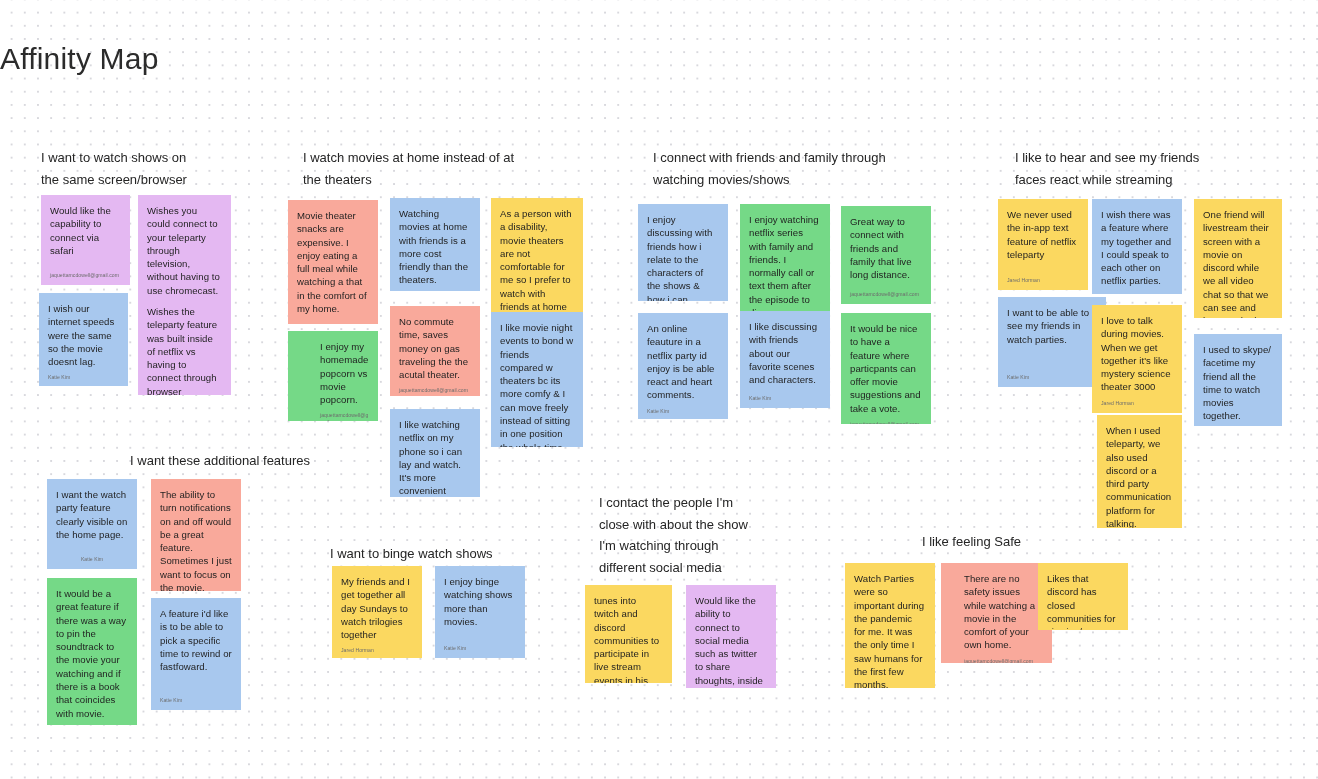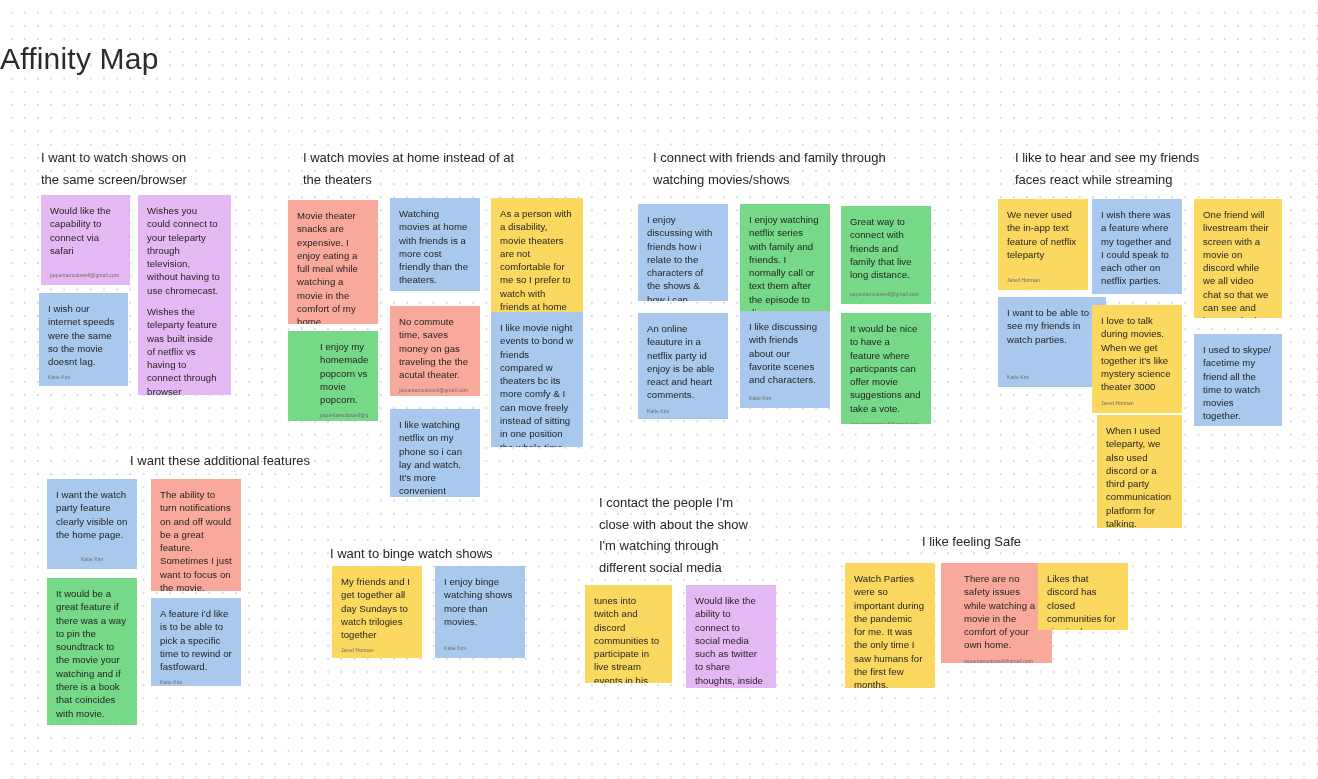--- a/index.html
+++ b/index.html
@@ -102,21 +102,21 @@
 
   <div class="note c-blue" style="left:39px; top:293px; width:89px; height:93px;">
     <div class="body">I wish our internet speeds were the same so the movie doesnt lag.</div>
     <div class="author">Katie Kim</div>
   </div>
 
   <div class="group-title" style="left:303px; top:147px; width:285px;">I watch movies at home instead of at
 the theaters</div>
 
   <div class="note c-pink" style="left:288px; top:200px; width:90px; height:124px;">
-    <div class="body">Movie theater snacks are expensive. I enjoy eating a full meal while watching a movie in the comfort of my home.</div>
+    <div class="body">Movie theater snacks are expensive. I enjoy eating a full meal while watching a that in the comfort of my home.</div>
 
   </div>
 
   <div class="note c-green" style="left:288px; top:331px; width:90px; height:90px;padding-left:32px;">
     <div class="body">I enjoy my homemade popcorn  vs movie popcorn.</div>
     <div class="author">jaquettamcdowell@gmail.com</div>
   </div>
 
   <div class="note c-blue" style="left:390px; top:198px; width:90px; height:93px;">
     <div class="body">Watching movies at home with friends is a more cost friendly than the theaters.</div>
@@ -224,21 +224,21 @@
   <div class="note c-green" style="left:47px; top:578px; width:90px; height:147px;">
     <div class="body">It would be a great feature if there was a way to pin the soundtrack to the movie your watching and if there is a book that coincides with movie.</div>
     <div class="author">jaquettamcdowell@gmail.com</div>
   </div>
 
   <div class="note c-pink" style="left:151px; top:479px; width:90px; height:112px;">
     <div class="body">The ability to turn notifications on and off would be a great feature. Sometimes I just want to focus on the movie.</div>
 
   </div>
 
-  <div class="note c-blue" style="left:151px; top:598px; width:90px; height:88px;">
+  <div class="note c-blue" style="left:151px; top:598px; width:90px; height:112px;">
     <div class="body">A feature i'd like is to be able to pick a specific time to rewind or fastfoward.</div>
     <div class="author">Katie Kim</div>
   </div>
 
   <div class="group-title" style="left:330px; top:543px; width:280px;">I want to binge watch shows</div>
 
   <div class="note c-yellow" style="left:332px; top:566px; width:90px; height:92px;">
     <div class="body">My friends and I get together all day Sundays to watch trilogies together</div>
     <div class="author">Jared Horman</div>
   </div>

